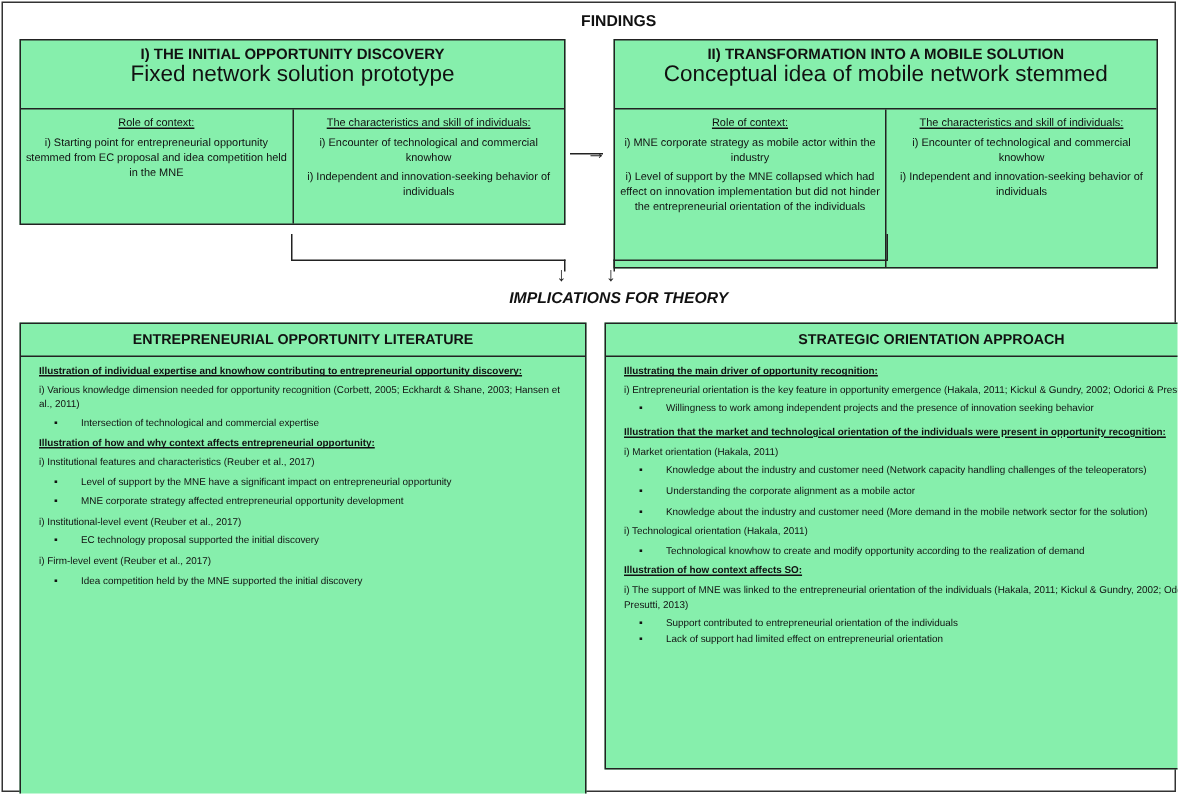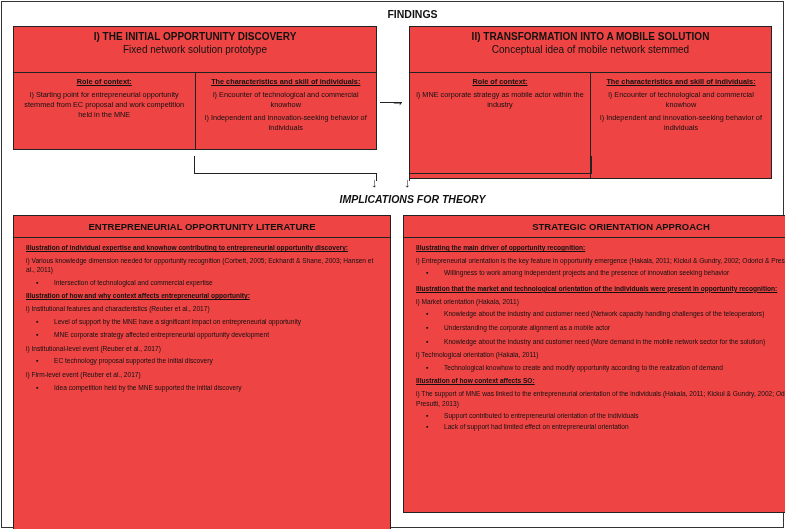--- a/index.html
+++ b/index.html
@@ -1,28 +1,28 @@
 <!DOCTYPE html>
 <html><head>
 <meta charset="utf-8">
 <style>
   * { box-sizing: border-box; margin: 0; padding: 0; }
   html, body { width: 785px; height: 529px; background: #fff; overflow: hidden; }
   body { font-family: "Liberation Sans", sans-serif; color: #111; position: relative; }
   .frame { position: absolute; left: 1px; top: 1px; width: 783px; height: 527px; border: 1px solid #333; }
   .abs { position: absolute; }
   .section-title { font-weight: bold; font-size: 10.5px; text-align: center; width: 100%; margin-left: 20px; }
-  .box { position: absolute; border: 1.3px solid #222; background: #ef4444; }
+  .box { position: absolute; border: 1.3px solid #222; background: #86efac; }
   .box-head { border-bottom: 1.3px solid #222; text-align: center; padding: 3px 2px 2px; height: 46px; }
   .box-head .t { font-weight: bold; font-size: 10px; line-height: 13px; }
-  .box-head .s { font-size: 10px; line-height: 13px; }
+  .box-head .s { font-size: 15px; line-height: 13px; }
   .box-body { display: flex; height: calc(100% - 46px); }
   .col { flex: 1; padding: 4px 3px; text-align: center; font-size: 7.3px; line-height: 10px; }
   .col + .col { border-left: 1.3px solid #222; }
-  .col .h { font-weight: bold; text-decoration: underline; margin-bottom: 3px; }
+  .col .h { font-weight: normal; text-decoration: underline; margin-bottom: 3px; }
   .col p { margin-bottom: 3px; }
   .line { position: absolute; background: #222; }
   .arrow-glyph { position: absolute; font-size: 13px; line-height: 13px; color: #222; }
   .imp-head { height: 22px; border-bottom: 1.3px solid #222; text-align: center; font-weight: bold; font-size: 9.5px; line-height: 22px; }
   .imp-body { padding: 5px 10px 4px 12px; font-size: 6.6px; line-height: 9.6px; }
   .imp-body .h { font-weight: bold; text-decoration: underline; margin-bottom: 3px; }
   .imp-body .h.spaced { line-height: 16px; margin-bottom: 0; }
   .imp-body p { margin-bottom: 3px; }
   .imp-body ul { list-style: none; margin: 0 0 3px 0; }
   .imp-body li { position: relative; padding-left: 28px; margin-bottom: 4px; }
@@ -37,21 +37,21 @@
 <div class="abs section-title" style="top:8px;left:0;">FINDINGS</div>
 
 <div class="box" style="left:13px;top:26px;width:364px;height:124px;">
   <div class="box-head">
     <div class="t">I) THE INITIAL OPPORTUNITY DISCOVERY</div>
     <div class="s">Fixed network solution prototype</div>
   </div>
   <div class="box-body">
     <div class="col">
       <div class="h">Role of context:</div>
-      <p>i) Starting point for entrepreneurial opportunity stemmed from EC proposal and work competition held in the MNE</p>
+      <p>i) Starting point for entrepreneurial opportunity stemmed from EC proposal and idea competition held in the MNE</p>
     </div>
     <div class="col">
       <div class="h">The characteristics and skill of individuals:</div>
       <p>i) Encounter of technological and commercial knowhow</p>
       <p>i) Independent and innovation-seeking behavior of individuals</p>
     </div>
   </div>
 </div>
 
 <div class="line" style="left:380px;top:102px;width:22px;height:1.3px;"></div>
@@ -59,20 +59,21 @@
 
 <div class="box" style="left:409px;top:26px;width:363px;height:153px;">
   <div class="box-head">
     <div class="t">II) TRANSFORMATION INTO A MOBILE SOLUTION</div>
     <div class="s">Conceptual idea of mobile network stemmed</div>
   </div>
   <div class="box-body">
     <div class="col">
       <div class="h">Role of context:</div>
       <p>i) MNE corporate strategy as mobile actor within the industry</p>
+      <p>i) Level of support by the MNE collapsed which had effect on innovation implementation but did not hinder the entrepreneurial orientation of the individuals</p>
     </div>
     <div class="col">
       <div class="h">The characteristics and skill of individuals:</div>
       <p>i) Encounter of technological and commercial knowhow</p>
       <p>i) Independent and innovation-seeking behavior of individuals</p>
     </div>
   </div>
 </div>
 
 <div class="line" style="left:194px;top:156px;width:1.3px;height:18px;"></div>

